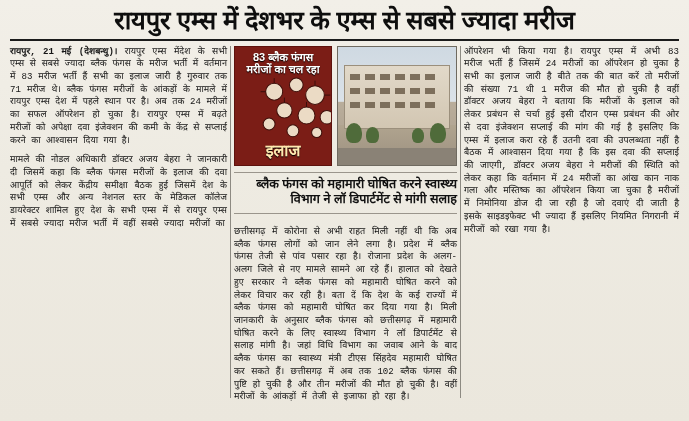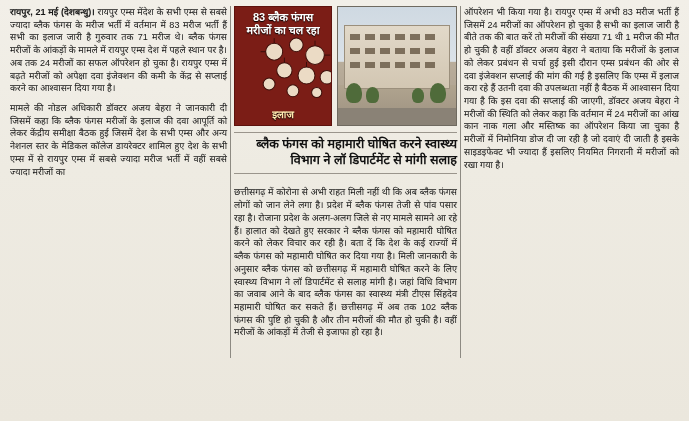--- a/index.html
+++ b/index.html
@@ -46,21 +46,21 @@
   }
   .col.mid{width:224px;}
   .col.right{width:216px;}
 
   .body-text{
     font-size:9.1px;
     line-height:1.40;
     text-align:justify;
     text-align-last:left;
     color:#161616;
-    font-family:Liberation Sans, sans-serif;
+    font-family:Liberation Mono, monospace;
     hyphens:none;
   }
   .dateline{font-weight:bold;}
 
   
   .col.mid:before,
   .col.right:before{
     content:"";
     position:absolute;
     left:-4px;top:0;bottom:0;
@@ -94,21 +94,21 @@
     line-height:1.16;
     padding:4px 4px 2px 4px;
     text-align:center;
     position:relative;
     z-index:3;
     text-shadow:0 1px 1px #000;
   }
   .virus-sub{
     font-family:"Liberation Sans", sans-serif;
     font-weight:bold;
-    font-size:10px;
+    font-size:16px;
     text-align:center;
     color:#ffe9b0;
     position:absolute;
     bottom:4px;left:0;right:0;
     z-index:3;
     text-shadow:0 1px 1px #000;
   }
   .virus-art{
     position:absolute;
     right:-10px;top:26px;
@@ -166,20 +166,23 @@
     gap:7px;
     margin-top:12px;
   }
   .two-sub .sc{flex:1;position:relative;}
 </style>
 </head>
 <body>
 
 <div class="page">
 
+  <div class="headline-wrap">
+    <div class="headline">रायपुर एम्स में देशभर के एम्स से सबसे ज्यादा मरीज</div>
+  </div>
 
   <div class="cols">
 
     <div class="col left">
       <div class="body-text lead-left">
         <span class="dateline">रायपुर, 21 मई (देशबन्धु)।</span><span> रायपुर एम्स मेंदेश के सभी एम्स से सबसे ज्यादा ब्लैक फंगस के मरीज भर्ती में वर्तमान में 83 मरीज भर्ती हैं सभी का इलाज जारी है गुरुवार तक 71 मरीज थे। ब्लैक फंगस मरीजों के आंकड़ों के मामले में रायपुर एम्स देश में पहले स्थान पर है। अब तक 24 मरीजों का सफल ऑपरेशन हो चुका है। रायपुर एम्स में बढ़ते मरीजों को अपेक्षा दवा इंजेक्शन की कमी के केंद्र से सप्लाई करने का आश्वासन दिया गया है।</span>
       </div>
       <div class="body-text">
         <span>मामले की नोडल अधिकारी डॉक्टर अजय बेहरा ने जानकारी दी जिसमें कहा कि ब्लैक फंगस मरीजों के इलाज की दवा आपूर्ति को लेकर केंद्रीय समीक्षा बैठक हुई जिसमें देश के सभी एम्स और अन्य नेशनल स्तर के मेडिकल कॉलेज डायरेक्टर शामिल हुए देश के सभी एम्स में से रायपुर एम्स में सबसे ज्यादा मरीज भर्ती में वहीं सबसे ज्यादा मरीजों का</span>
       </div>

